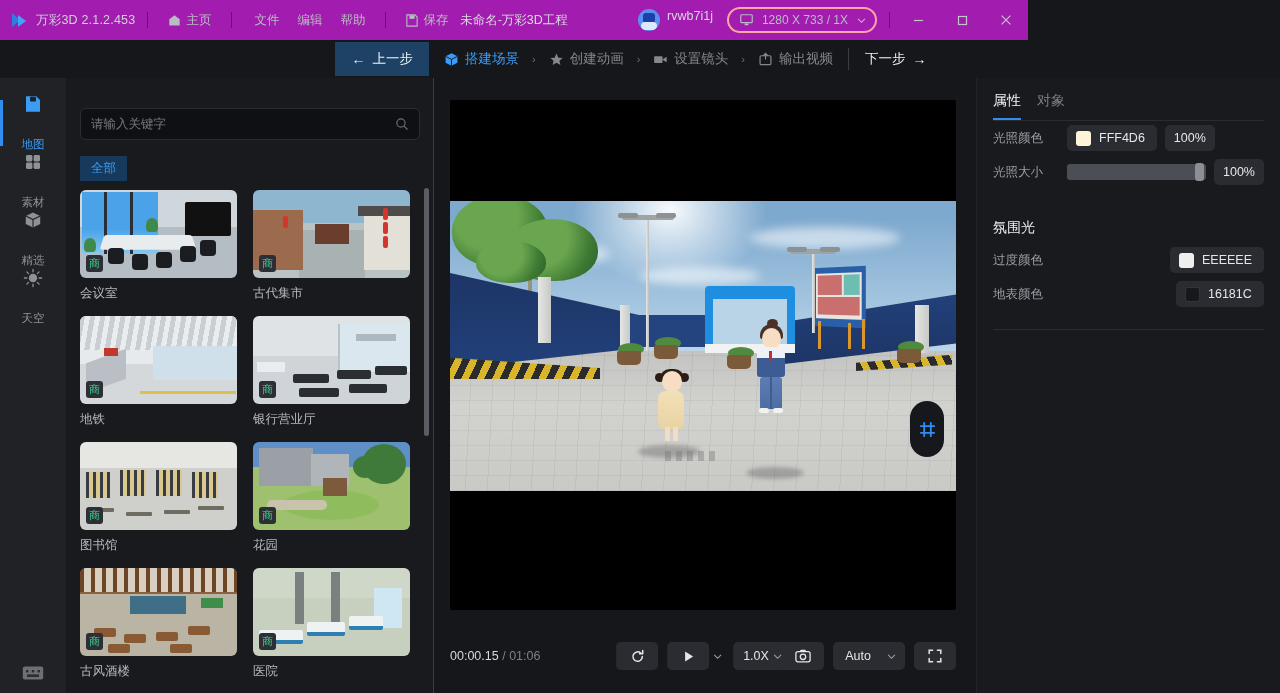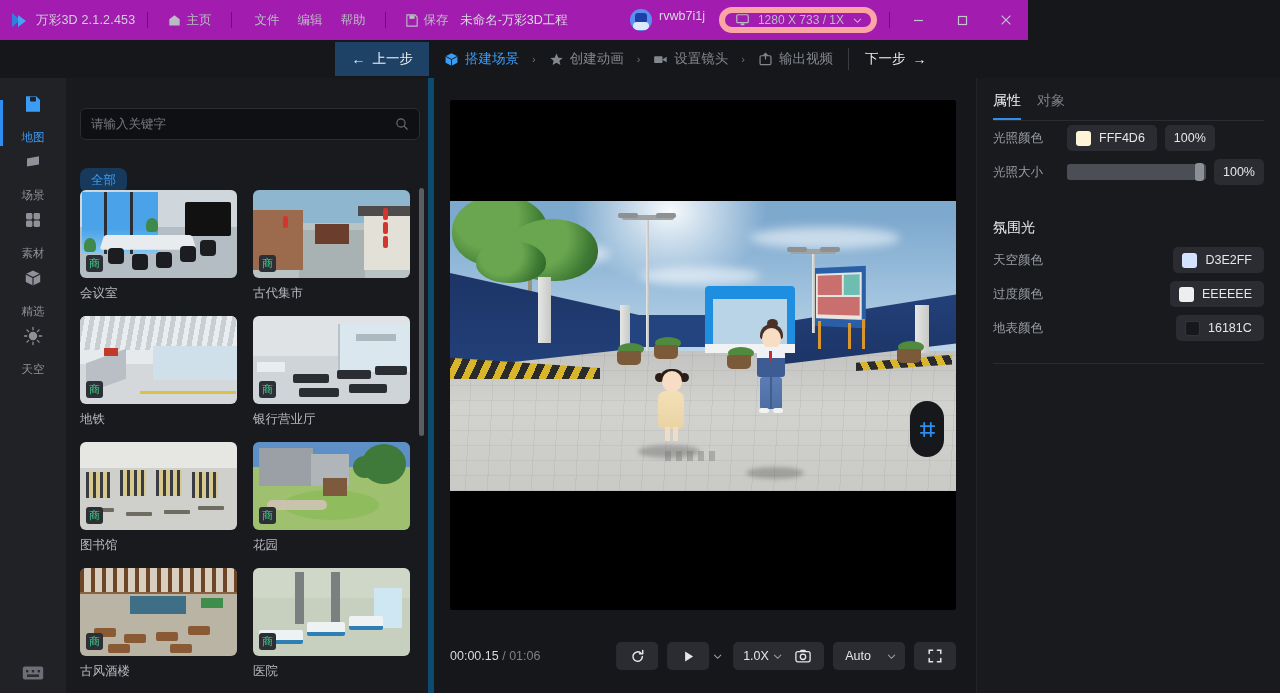--- a/index.html
+++ b/index.html
@@ -64,21 +64,21 @@
     background: #1c3fa8; border-radius: 3px 3px 1px 1px;
   }
   .avatar::after {
     content: ""; position: absolute; left: 3px; top: 13px; width: 16px; height: 8px;
     background: #dce8fb; border-radius: 4px;
   }
   .username { font-size: 12.5px; color: #d6d9dd; }
   .res-pill {
     display: flex; align-items: center; gap: 9px;
     height: 26px; padding: 0 9px 0 11px;
-    border: 6px solid #fca5a5; border-radius: 13px;
+    border: 2px solid #fca5a5; border-radius: 13px;
     font-size: 12px; color: #b8bcc2; margin-right: 12px;
   }
   .mon-icon { width: 13px; height: 12px; display:inline-block; }
   .chev { width: 9px; height: 9px; display: inline-block; }
   .tb-div { width:1px; height:16px; background:#34363b; margin: 0 6px 0 0; }
   .winbtn {
     width: 44px; height: 40px; display: flex; align-items: center; justify-content: center;
     color: #c2c5ca;
   }
 
@@ -107,54 +107,54 @@
   
   .body { position: absolute; top: 78px; left: 0; width: 1280px; height: 615px; display: flex; }
 
   
   .rail {
     width: 66px; background: #212226; position: relative; flex: none;
     display: flex; flex-direction: column; align-items: center; padding-top: 16px;
   }
   .rail-item {
     width: 66px; height: 58px; display: flex; flex-direction: column;
-    align-items: center; justify-content: flex-start; gap: 16px; position: relative;
+    align-items: center; justify-content: space-between; gap: 16px; position: relative;
     color: #8e9198; font-size: 11.5px;
   }
   .rail-item.active { color: #3b9cf5; }
   .rail-item.active::before {
     content: ""; position: absolute; left: 0; top: 6px; width: 3px; height: 46px; background: #2f8ef0;
   }
   .rail-ico { width: 20px; height: 20px; display: block; }
   .rail-bottom {
     position: absolute; bottom: 12px; left: 0; width: 66px;
     display: flex; justify-content: center;
   }
   .kb-icon { width: 22px; height: 16px; display:block; }
 
   
   .library {
     width: 368px; background: #191a1e; flex: none; position: relative;
-    border-right: 6px solid #0c4a6e;
+    border-right: 1px solid #0c4a6e;
   }
   .search-box {
     position: absolute; left: 14px; top: 30px; width: 340px; height: 32px;
     background: #0f1013; border: 1px solid #2b2d32; border-radius: 6px;
     display: flex; align-items: center; padding: 0 10px;
   }
   .search-input {
     flex: 1; background: transparent; border: none; outline: none;
     color: #d6d9dd; font-size: 12.5px; font-family: inherit;
   }
   .search-input::placeholder { color: #75787f; }
   .search-ico { width: 14px; height: 14px; opacity: .65; }
   .chips { position: absolute; left: 14px; top: 78px; display: flex; gap: 8px; }
   .chip {
-    background: #16395c; color: #3b9cf5; border-radius: 8px;
-    padding: 4px 11px; font-size: 12.5px; margin-top: 12px;
+    background: #16395c; color: #3b9cf5; border-radius: 0;
+    padding: 4px 11px; font-size: 12.5px;
   }
   .grid {
     position: absolute; left: 14px; top: 112px; width: 346px; height: 490px;
     overflow: hidden;
   }
   .grid-inner { display: flex; flex-wrap: wrap; gap: 14px 16px; width: 330px; }
   .card { width: 157px; }
   .thumb {
     width: 157px; height: 88px; border-radius: 6px; position: relative;
     overflow: hidden; background: #2a2c31;
@@ -523,26 +523,20 @@
     <div class="rail">
       <div class="rail-item active">
         <svg class="rail-ico" viewBox="0 0 20 20">
           <path d="M3 2.2h10.2L17 5.9V17.8H3V2.2z" fill="#3b9cf5"></path>
           <rect x="7" y="2.8" width="6" height="4.6" rx="1" fill="#212226"></rect>
         </svg>
         <span>地图</span>
       </div>
       <div class="rail-item">
         <svg class="rail-ico" viewBox="0 0 20 20">
-          <path d="M4 6.6 16 4.2v8.4L4 14.4V6.6z" fill="#8e9198"></path>
-        </svg>
-        <span>场景</span>
-      </div>
-      <div class="rail-item">
-        <svg class="rail-ico" viewBox="0 0 20 20">
           <rect x="3" y="3" width="6.4" height="6.4" rx="1.4" fill="#8e9198"></rect>
           <rect x="10.6" y="3" width="6.4" height="6.4" rx="1.4" fill="#8e9198"></rect>
           <rect x="3" y="10.6" width="6.4" height="6.4" rx="1.4" fill="#8e9198"></rect>
           <rect x="10.6" y="10.6" width="6.4" height="6.4" rx="1.4" fill="#8e9198"></rect>
         </svg>
         <span>素材</span>
       </div>
       <div class="rail-item">
         <svg class="rail-ico" viewBox="0 0 20 20">
           <path d="M10 2.4 17.2 6v8L10 17.6 2.8 14V6L10 2.4z" fill="#8e9198"></path>
@@ -913,27 +907,20 @@
         <div class="plabel">光照大小</div>
         <div class="slider">
           <span class="knob" style="left:calc(100% - 11px)"></span>
         </div>
         <div class="numbox">100%</div>
       </div>
 
 
       <div class="sect-title" style="margin-top:30px">氛围光</div>
 
-      <div class="prow ambient-row">
-        <div class="plabel">天空颜色</div>
-        <div class="color-field">
-          <span class="swatch" style="background:#D3E2FF"></span>
-          <span>D3E2FF</span>
-        </div>
-      </div>
 
       <div class="prow ambient-row">
         <div class="plabel">过度颜色</div>
         <div class="color-field">
           <span class="swatch" style="background:#EEEEEE"></span>
           <span>EEEEEE</span>
         </div>
       </div>
 
       <div class="prow ambient-row">

